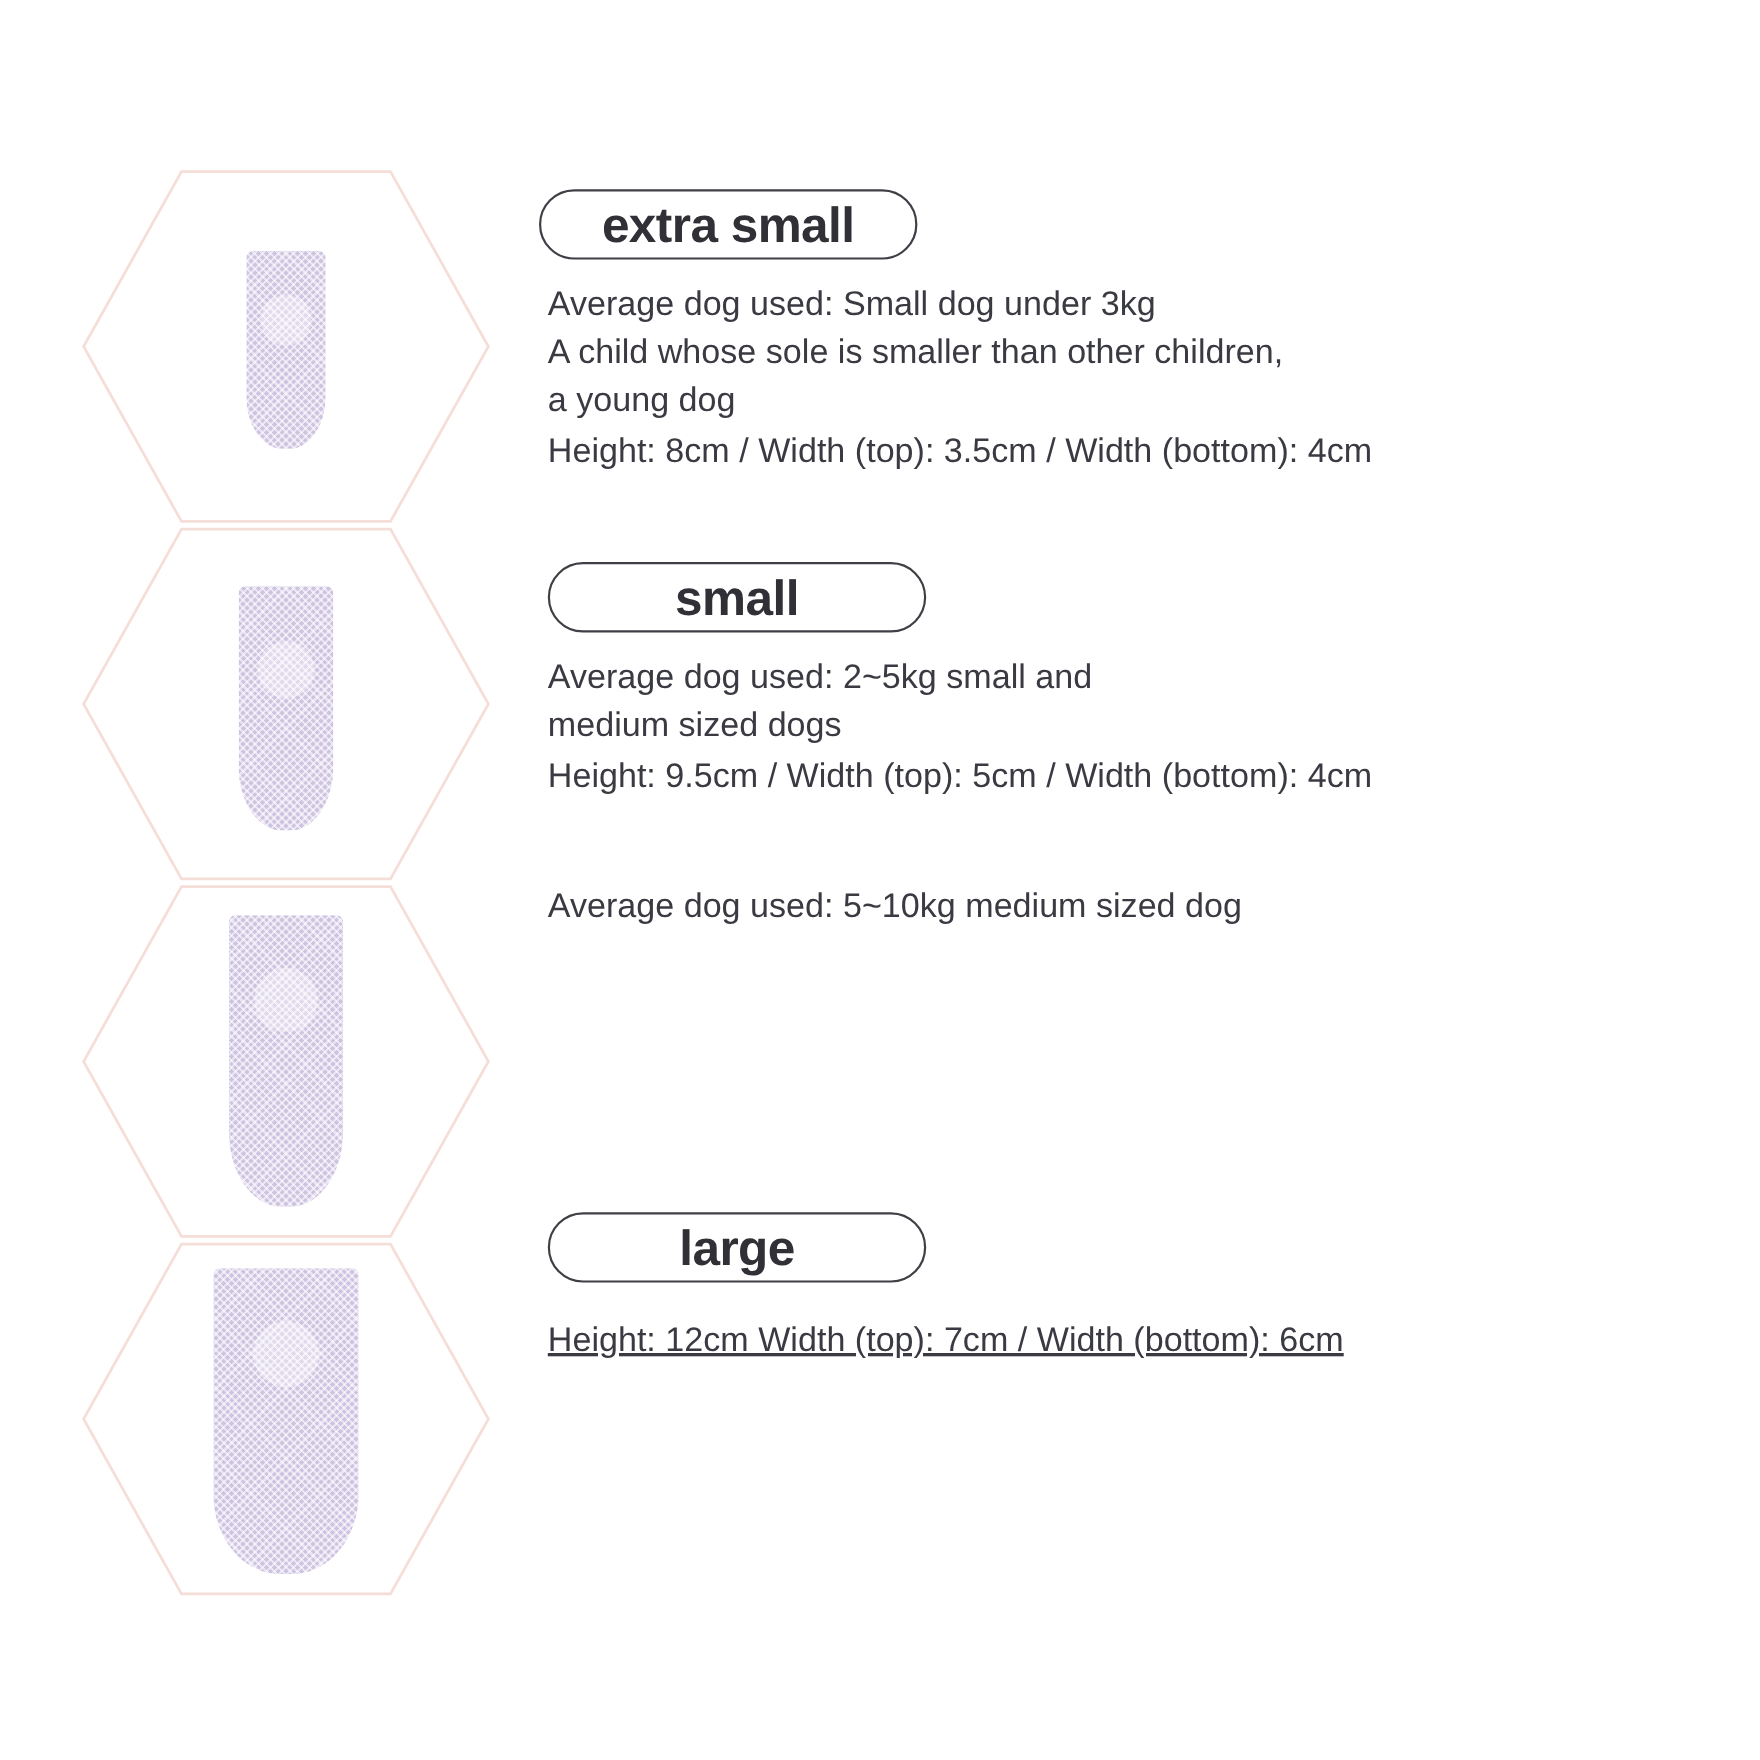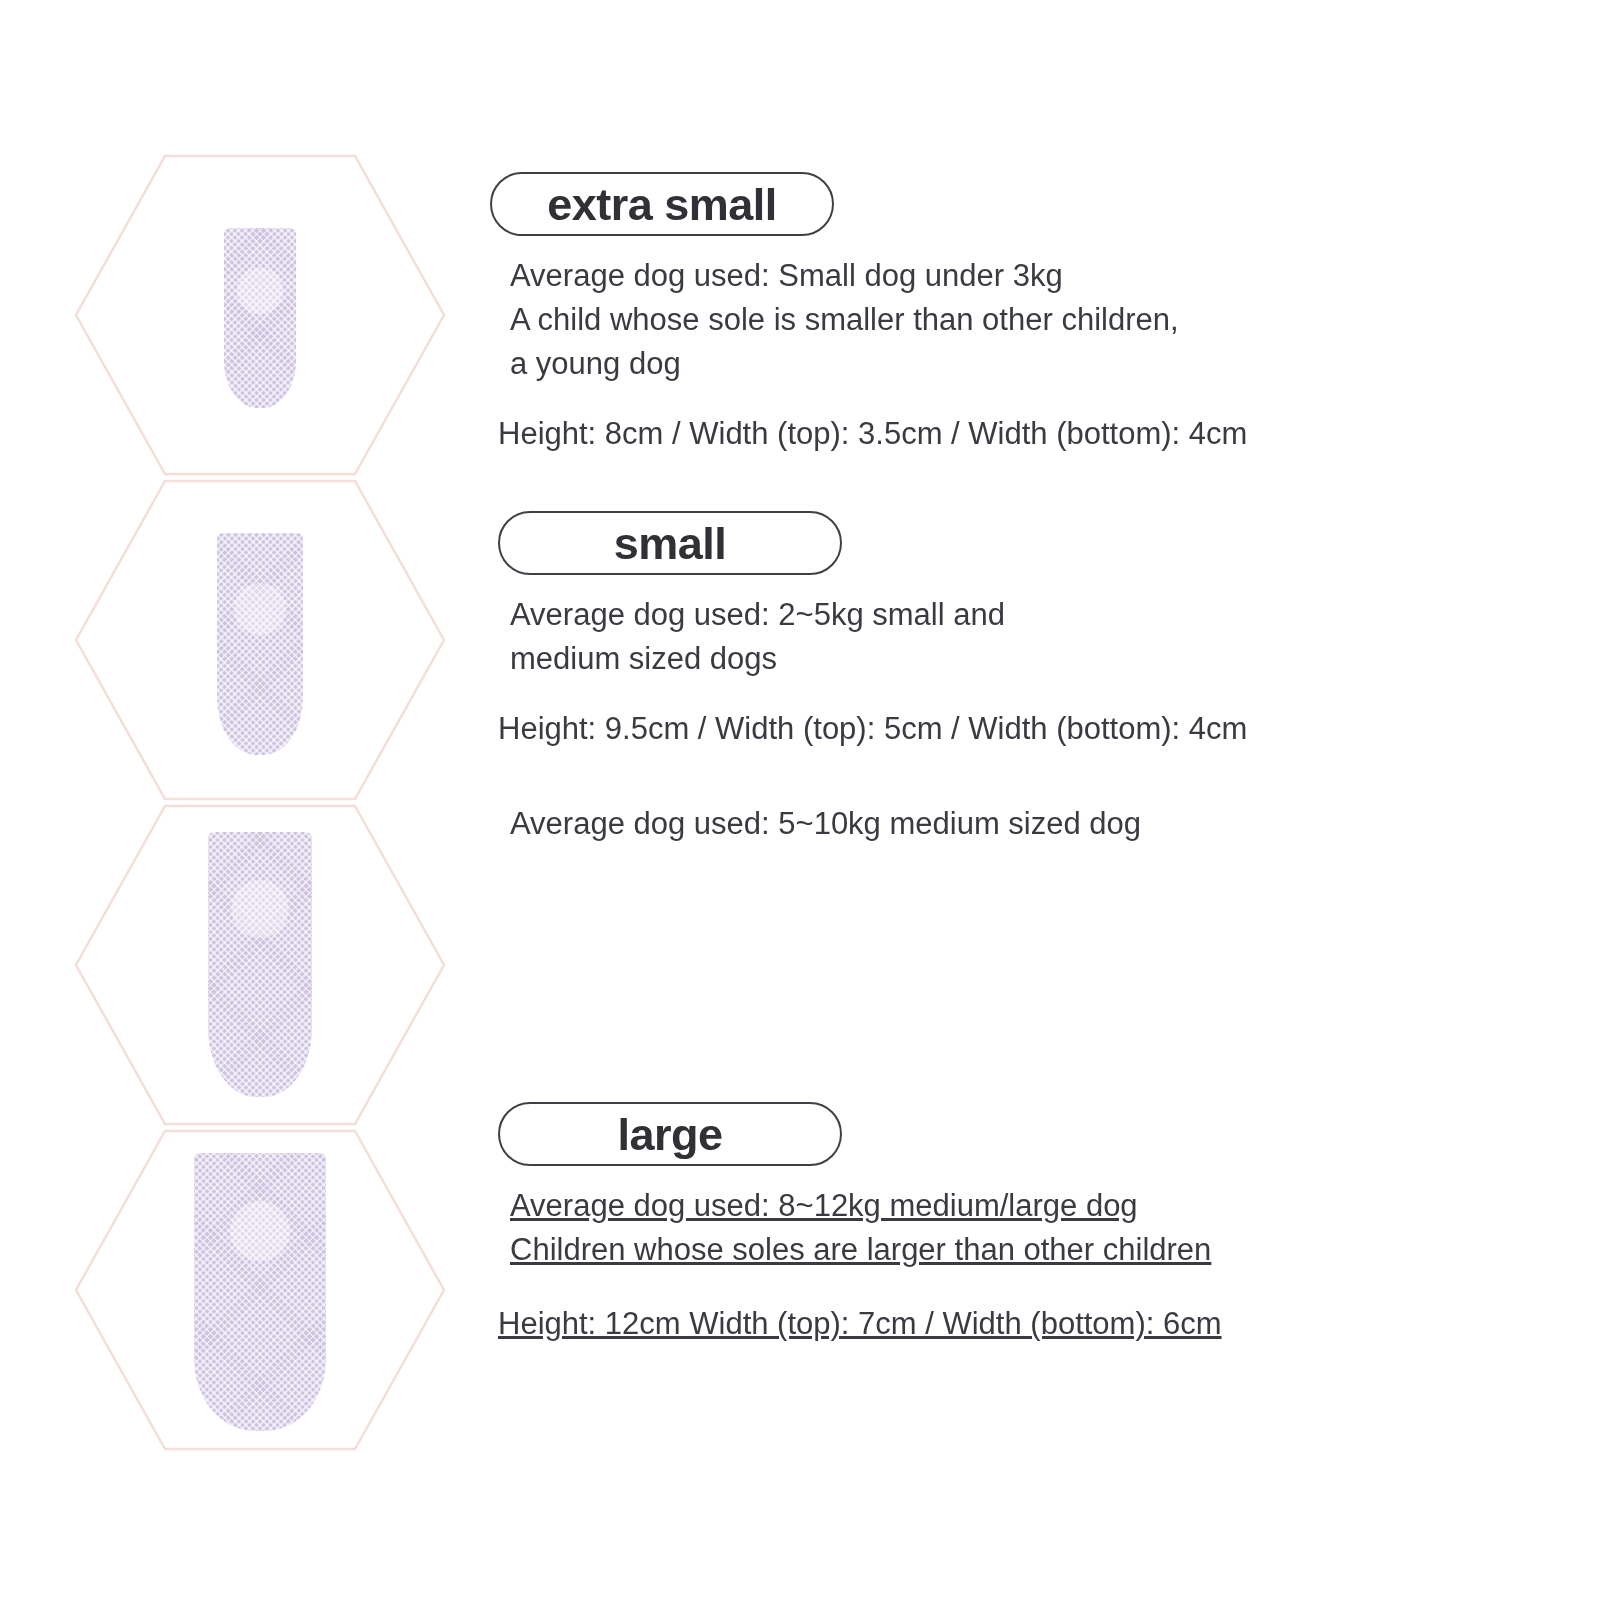--- a/index.html
+++ b/index.html
@@ -113,29 +113,29 @@
     line-height: 1;
     margin-left: 0;
     text-align: right;
   }
   .pill.indent-1 { margin-left: 8px; }
   .pill.indent-2 { margin-left: 10px; }
   .pill.indent-3 { margin-left: 8px; }
 
   .desc {
     margin-top: 18px;
-    margin-left: 20px;
+    margin-left: 8px;
     font-size: 31px;
     line-height: 1.42;
     color: #3a3a42;
     white-space: pre-line;
   }
 
   .dims {
-    margin-top: 28px;
+    margin-top: 4px;
     margin-left: 8px;
     font-size: 31px;
     line-height: 1.3;
     color: #3a3a42;
   }
   .dims.gap-lg { margin-top: 52px; }
   .dims.gap-md { margin-top: 32px; }
 </style>
 </head>
 <body>
@@ -206,19 +206,17 @@
 medium sized dogs</div>
       <div class="dims">Height: 9.5cm / Width (top): 5cm / Width (bottom): 4cm</div>
     </div>
 
     <div class="block b2">
       <div class="desc">Average dog used: 5~10kg medium sized dog</div>
     </div>
 
     <div class="block b3">
       <div class="pill indent-3">large</div>
-      <div class="desc">Average dog used: 8~12kg medium/large dog
-Children whose soles are larger than other children</div>
       <div class="dims gap-md">Height: 12cm Width (top): 7cm / Width (bottom): 6cm</div>
     </div>
 
   </div>
 </div>
 
 </body></html>

